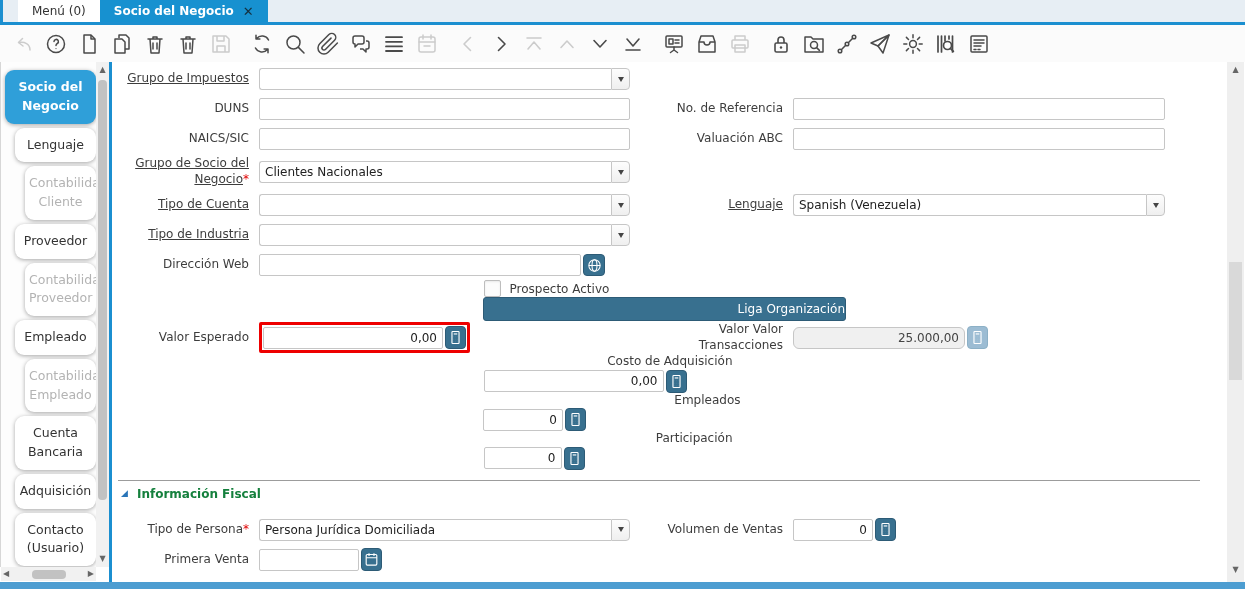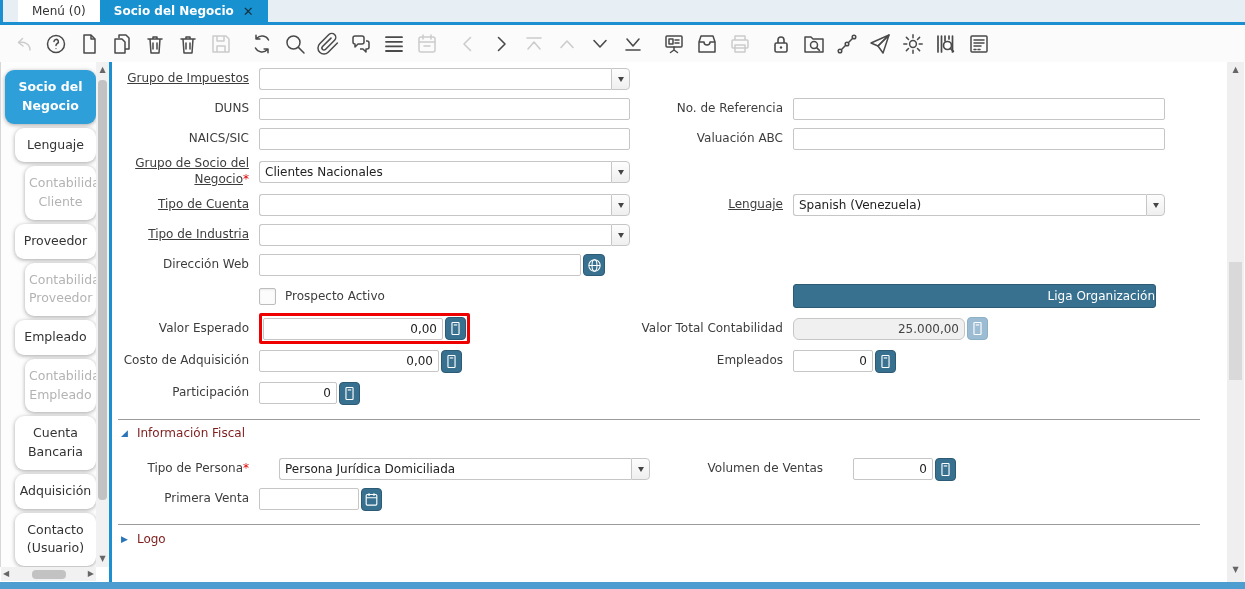--- a/index.html
+++ b/index.html
@@ -52,22 +52,22 @@
   .main-vscroll .dn { position:absolute; bottom:8px; }
   .mthumb { position:absolute; left:2px; right:2px; top:200px; height:118px; background:#d9d9d9; }
 
   
   .bottomstrip { position:absolute; left:0; right:0; bottom:0; height:7px; background:#4d9dd1; }
 
   
   .main { position:absolute; left:112px; top:62px; width:1114px; height:520px; background:#fff;
     padding-top:2px; overflow:hidden; }
   .frow { display:flex; align-items:center; min-height:30px; }
-  .frow.h36 { min-height:36px; } .frow.h32 { min-height:32px; } .frow.h33 { min-height:33px; }
-  .frow.mt8 { margin-top:8px;gap:20px; }
+  .frow.h36 { min-height:36px; } .frow.h32 { min-height:32px;flex-direction:column; } .frow.h33 { min-height:33px; }
+  .frow.mt8 { margin-top:8px; }
   .lab1 { width:147px; text-align:right; padding-right:10px; line-height:1.3; flex:none; }
   .fld1 { width:371px; display:flex; align-items:center; flex:none; }
   .lab2 { width:153px; margin-left:10px; text-align:right; padding-right:10px; line-height:1.3; flex:none; }
   .fld2 { width:372px; display:flex; align-items:center; flex:none; }
   .u { text-decoration:underline; }
   .req { color:#e00000; }
 
   .txt { height:22px; border:1px solid #c6c6c6; background:#fff; width:100%;
     font:inherit; color:#222; padding:0 5px; border-radius:2px; outline:none; }
   .num { text-align:right; }
@@ -96,21 +96,21 @@
     box-shadow:inset 0 1px 2px rgba(0,0,0,.08); cursor:pointer; flex:none; }
   .cb-label { margin-left:9px; color:#3d3d3d; }
 
   .btn-wide { width:363px; height:24px; background:#38708f; border:1px solid #2d5b76; border-radius:3px;
     color:#fff; display:flex; align-items:center; justify-content:flex-end; cursor:pointer; font-size:12px; }
 
   .hr { border-top:1px solid #9c9c9c; margin:10px 26px 0 6px; height:0; }
   .sect { display:flex; align-items:center; gap:9px; height:26px; padding-left:9px; }
   .sect.mb { margin-top:1px; }
   .tri { color:#2a75b8; font-size:9px; line-height:1; cursor:pointer; }
-  .sect-title { font-weight:400; color:#7f1d1d; font-size:12px; }
+  .sect-title { font-weight:700; color:#15803d; font-size:12px; }
 </style>
 </head>
 <body>
 
 <div class="tabbar">
   <div class="wtab menu">
     <span>Menú (0)</span>
   </div>
   <div class="wtab active">
     <span>Socio del Negocio</span>
@@ -443,21 +443,21 @@
         <input class="txt num w178" value="0,00" style="">
         <div class="sq-btn">
           <svg viewBox="0 0 24 24" fill="none" stroke="#fff" stroke-width="1.6">
               <rect x="7" y="3.5" width="10" height="17" rx="1"></rect>
               <path d="M9.5 7h5"></path>
               <path d="M9.5 11h.1M12 11h.1M14.5 11h.1M9.5 14.5h.1M12 14.5h.1M14.5 14.5h.1M9.5 18h.1M12 18h.1M14.5 18h.1"></path>
             </svg>
         </div>
       </div>
     </div>
-    <div class="lab2"><span>Valor Total Contabilidad</span></div>
+    <div class="lab2"><span>Valor Valor Transacciones</span></div>
     <div class="fld2">
       <input class="txt num readonly w172" readonly="" value="25.000,00" style="">
       <div class="sq-btn disabled">
         <svg viewBox="0 0 24 24" fill="none" stroke="#fff" stroke-width="1.6">
             <rect x="7" y="3.5" width="10" height="17" rx="1"></rect>
             <path d="M9.5 7h5"></path>
             <path d="M9.5 11h.1M12 11h.1M14.5 11h.1M9.5 14.5h.1M12 14.5h.1M14.5 14.5h.1M9.5 18h.1M12 18h.1M14.5 18h.1"></path>
           </svg>
       </div>
     </div>

